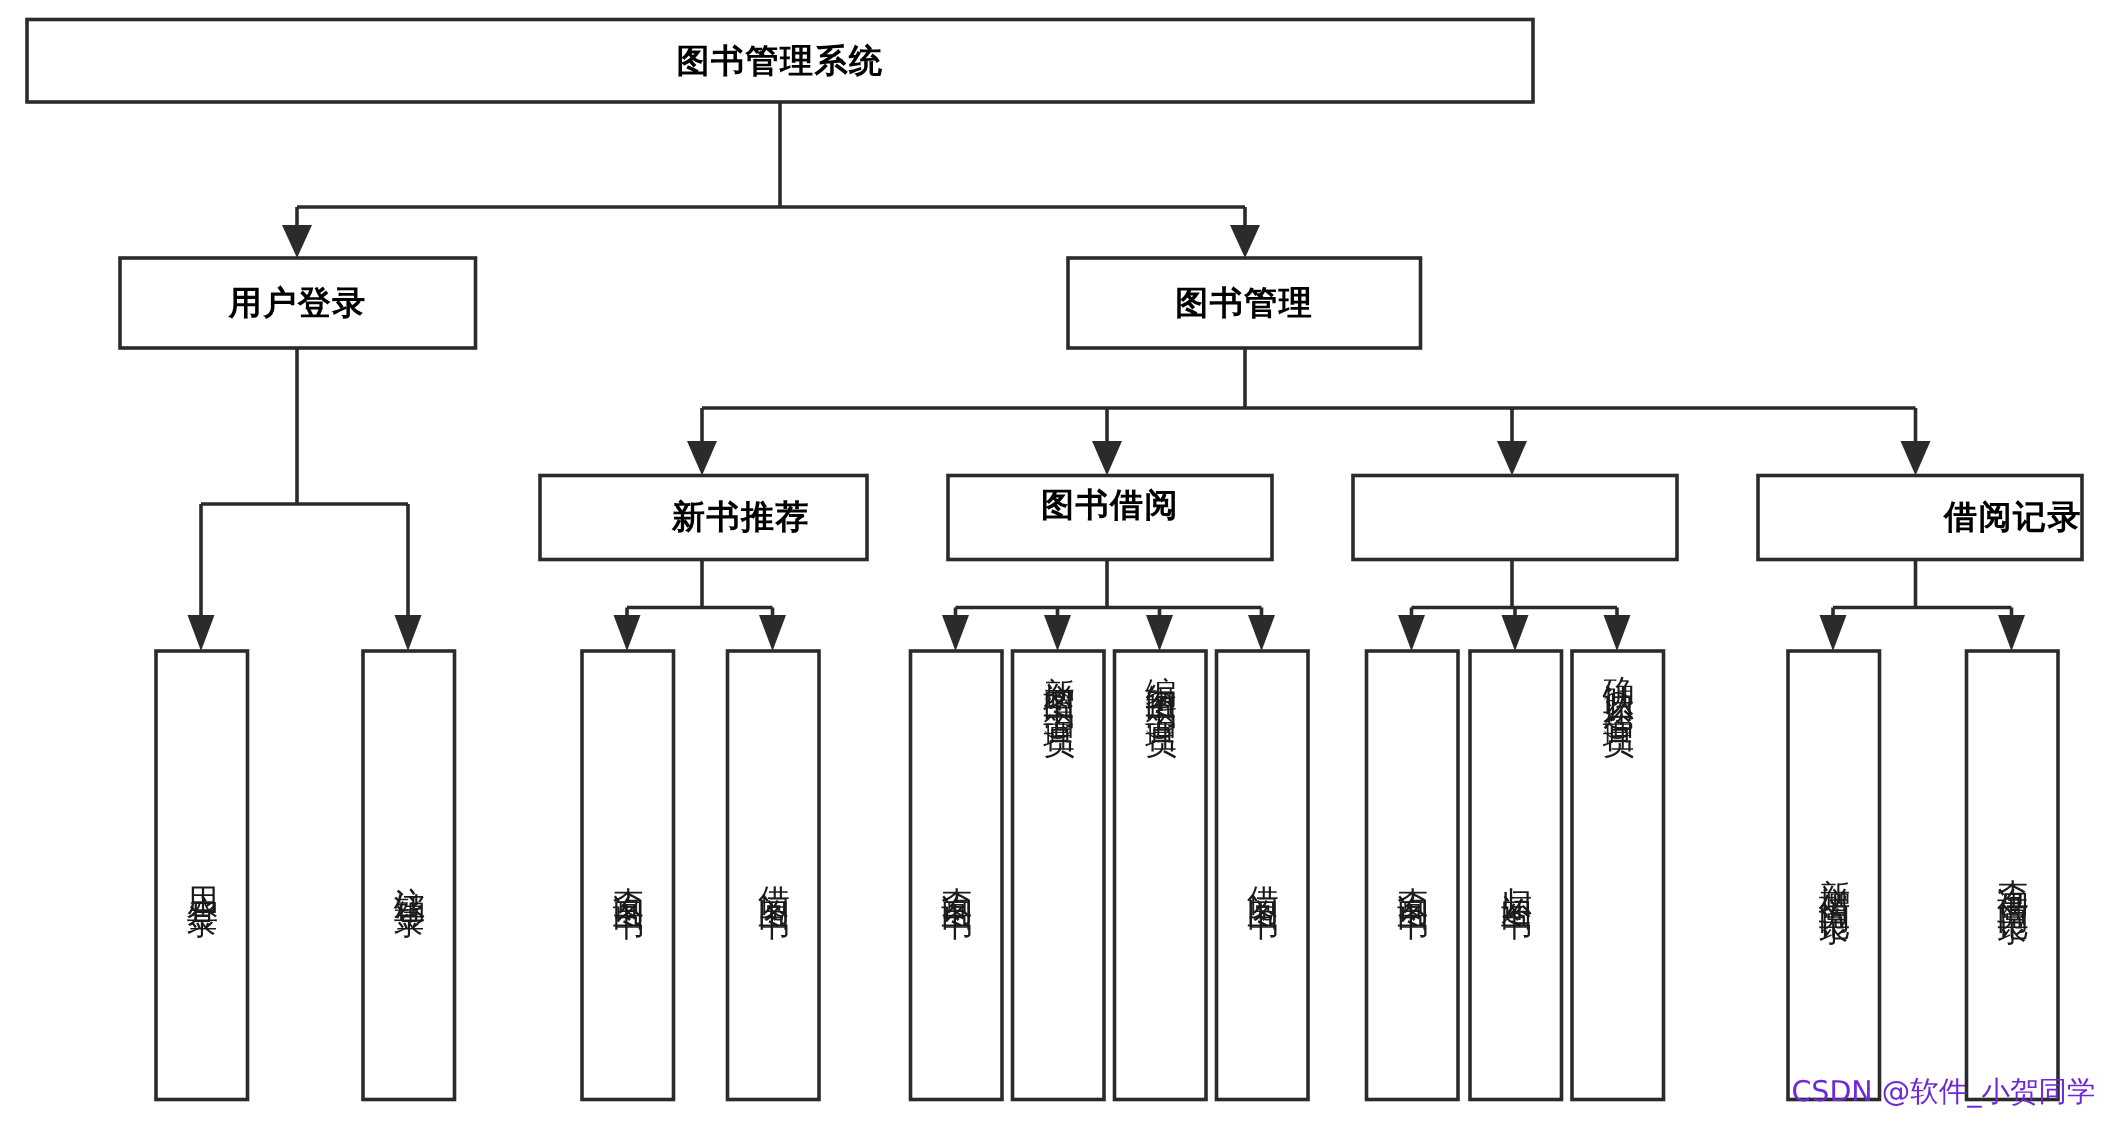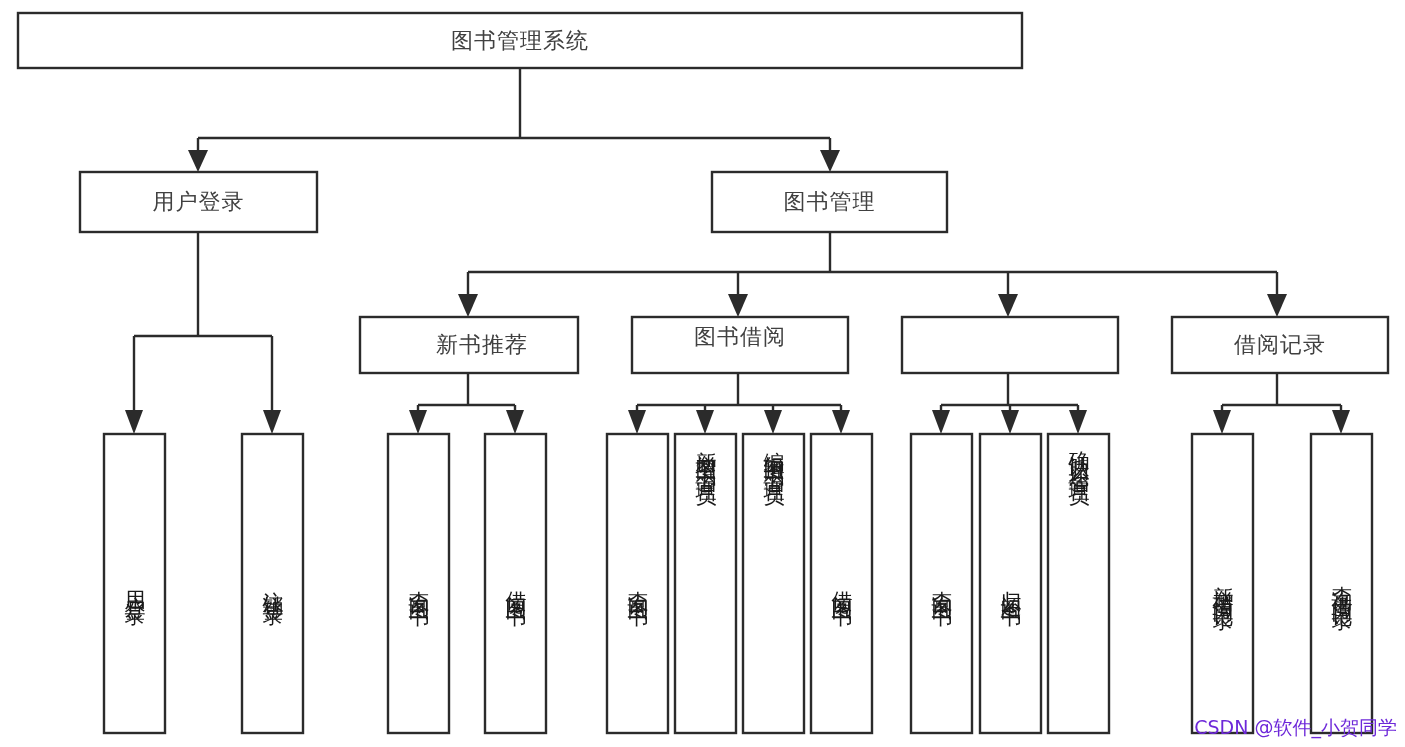--- a/index.html
+++ b/index.html
@@ -63,23 +63,24 @@
   .hlabel-wrap {
     position: absolute;
     display: flex;
     align-items: center;
     justify-content: center;
     pointer-events: none;
   }
   .hlabel-text {
     font-family: "DejaVu Sans", "Liberation Sans", sans-serif;
     font-size: 22px;
-    color: #404040;
+    color: #000000;
     white-space: nowrap;
     letter-spacing: 1px;
+    font-weight: bold;
   }
   #watermark {
     position: absolute;
     right: 8px;
     bottom: 6px;
     font-family: "DejaVu Sans", "Liberation Sans", sans-serif;
     font-size: 19px;
     color: #6d28d9;
     white-space: nowrap;
     pointer-events: none;
@@ -192,27 +193,27 @@
     <span class="hlabel-text">图书管理系统</span>
   </div>
 
   <div class="hlabel-wrap" style="left:80px;top:172px;width:237px;height:60px;">
     <span class="hlabel-text">用户登录</span>
   </div>
   <div class="hlabel-wrap" style="left:712px;top:172px;width:235px;height:60px;justify-content:center;">
     <span class="hlabel-text">图书管理</span>
   </div>
 
-  <div class="hlabel-wrap" style="left:360px;top:317px;width:244px;height:56px;">
+  <div class="hlabel-wrap" style="left:372px;top:317px;width:244px;height:56px;">
     <span class="hlabel-text">新书推荐</span>
   </div>
   <div class="hlabel-wrap" style="left:632px;top:317px;width:216px;height:40px;">
     <span class="hlabel-text">图书借阅</span>
   </div>
-  <div class="hlabel-wrap" style="left:1172px;top:317px;width:216px;height:56px;">
+  <div class="hlabel-wrap" style="left:1172px;top:317px;width:216px;height:56px;justify-content:flex-end;">
     <span class="hlabel-text">借阅记录</span>
   </div>
 
   <div class="vlabel-wrap" style="left:104px;top:434px;width:61px;height:299px;">
     <span class="vlabel-text">用户登录</span>
   </div>
   <div class="vlabel-wrap" style="left:242px;top:434px;width:61px;height:299px;">
     <span class="vlabel-text">注销登录</span>
   </div>
 

